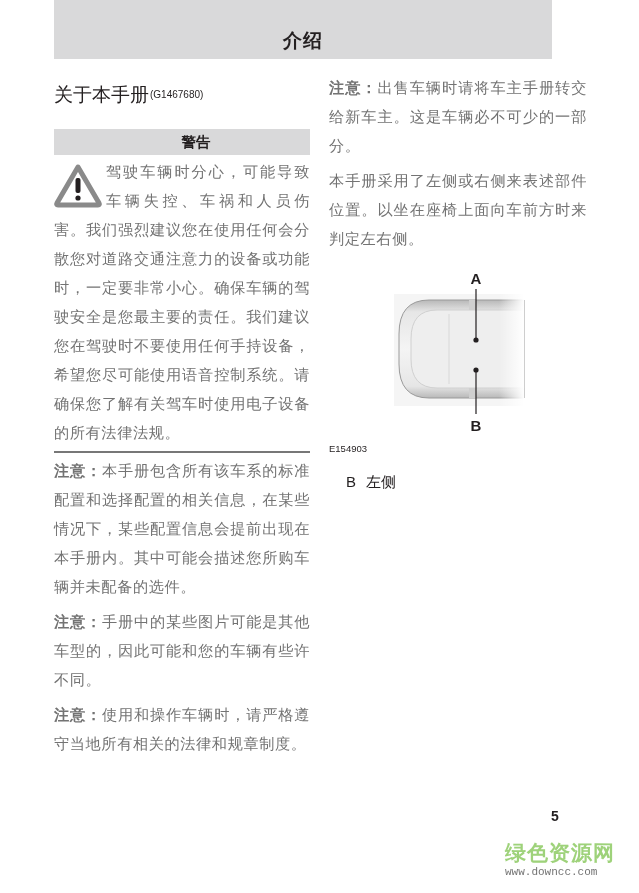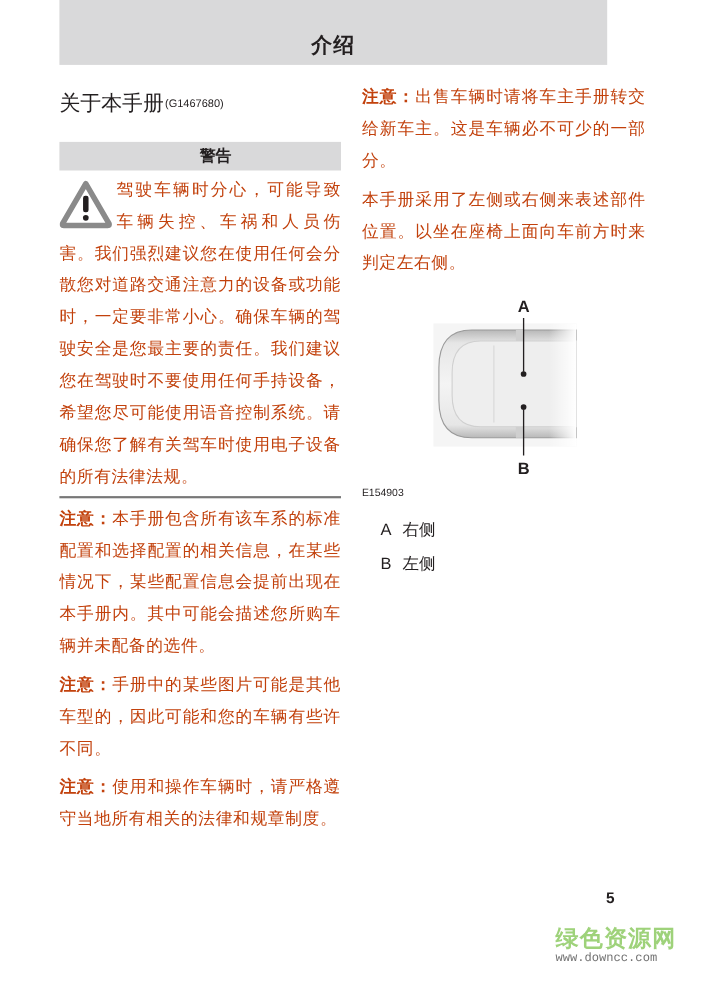--- a/index.html
+++ b/index.html
@@ -31,21 +31,21 @@
       font-family: "DejaVu Sans", "Liberation Sans", sans-serif;
       font-size: 19px; font-weight: normal; line-height: 40px; color: #231f20;
       margin-bottom: 6px;
     }
     .section-title .code {
       font-size: 10px; vertical-align: 3px; margin-left: 1px;
       font-family: "Liberation Sans", "DejaVu Sans", sans-serif;
     }
 
     .para {
-      font-size: 15.2px; line-height: 29px; color: #c2410c;
+      font-size: 15.2px; line-height: 29px; color: #737373;
       text-align: justify; letter-spacing: 0.6px;
     }
     .note { margin-bottom: 2px; }
     .note-label { font-weight: bold; }
 
     .warning-bar {
       margin-top: 14px;
       height: 26px;
       background: #d9d9da;
       text-align: center;
@@ -158,23 +158,20 @@
         <circle cx="87" cy="76" r="2.6" fill="#231f20"></circle>
         <circle cx="87" cy="106" r="2.6" fill="#231f20"></circle>
         <line x1="87" y1="108" x2="87" y2="150" stroke="#231f20" stroke-width="1.2"></line>
         <text x="87" y="167" text-anchor="middle" font-family="Liberation Sans, DejaVu Sans, sans-serif" font-size="15" font-weight="bold" fill="#231f20">B</text>
       </svg>
     </div>
     <div class="fig-code">E154903</div>
 
     <div class="legend">
       <div class="legend-item">
-        <span class="legend-key">A</span><span>右侧</span>
-      </div>
-      <div class="legend-item">
         <span class="legend-key">B</span><span>左侧</span>
       </div>
     </div>
   </div>
 
   <div class="page-number">5</div>
 
   <div class="watermark">
     <div class="wm-title">绿色资源网</div>
     <div class="wm-url">www.downcc.com</div>

